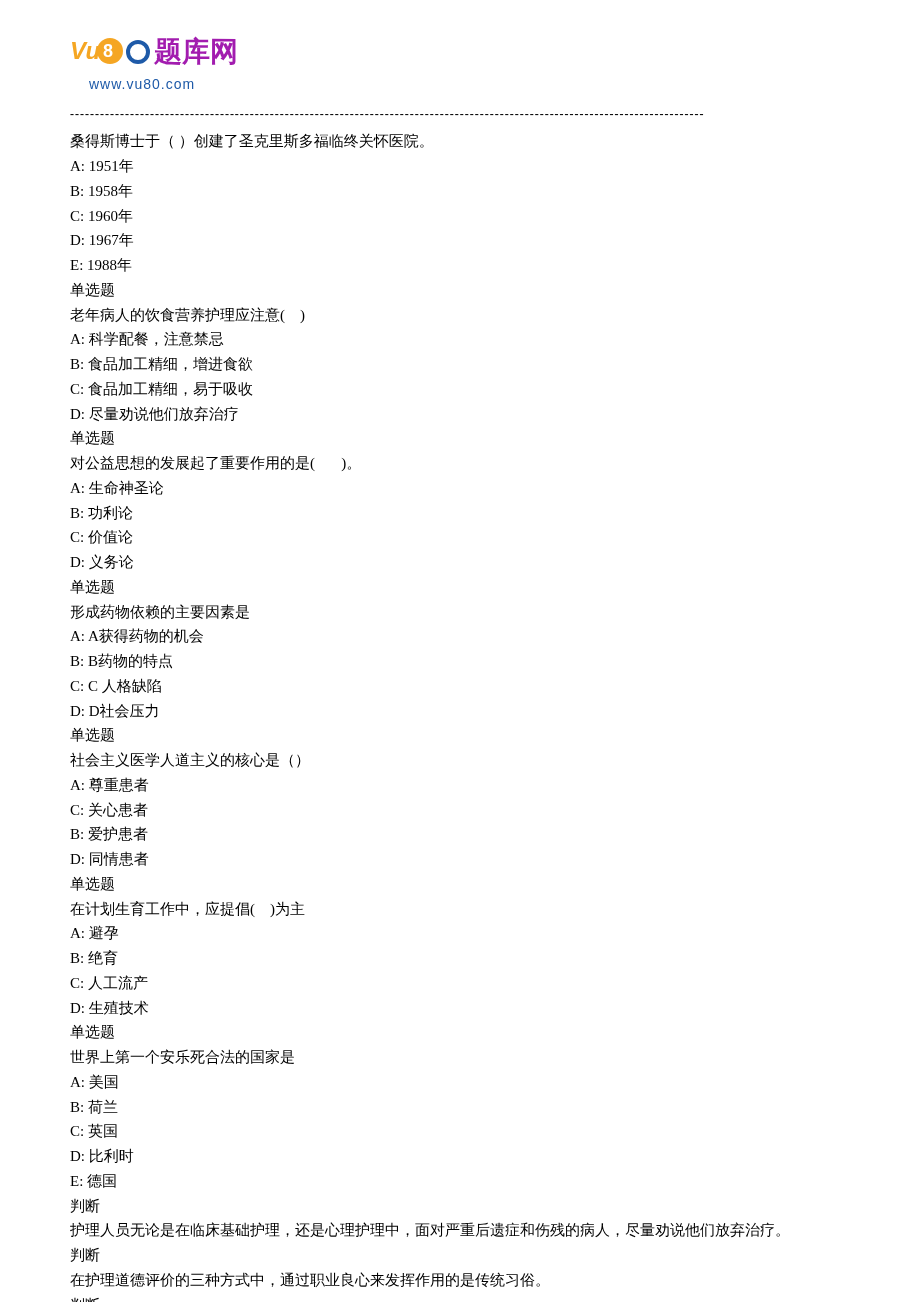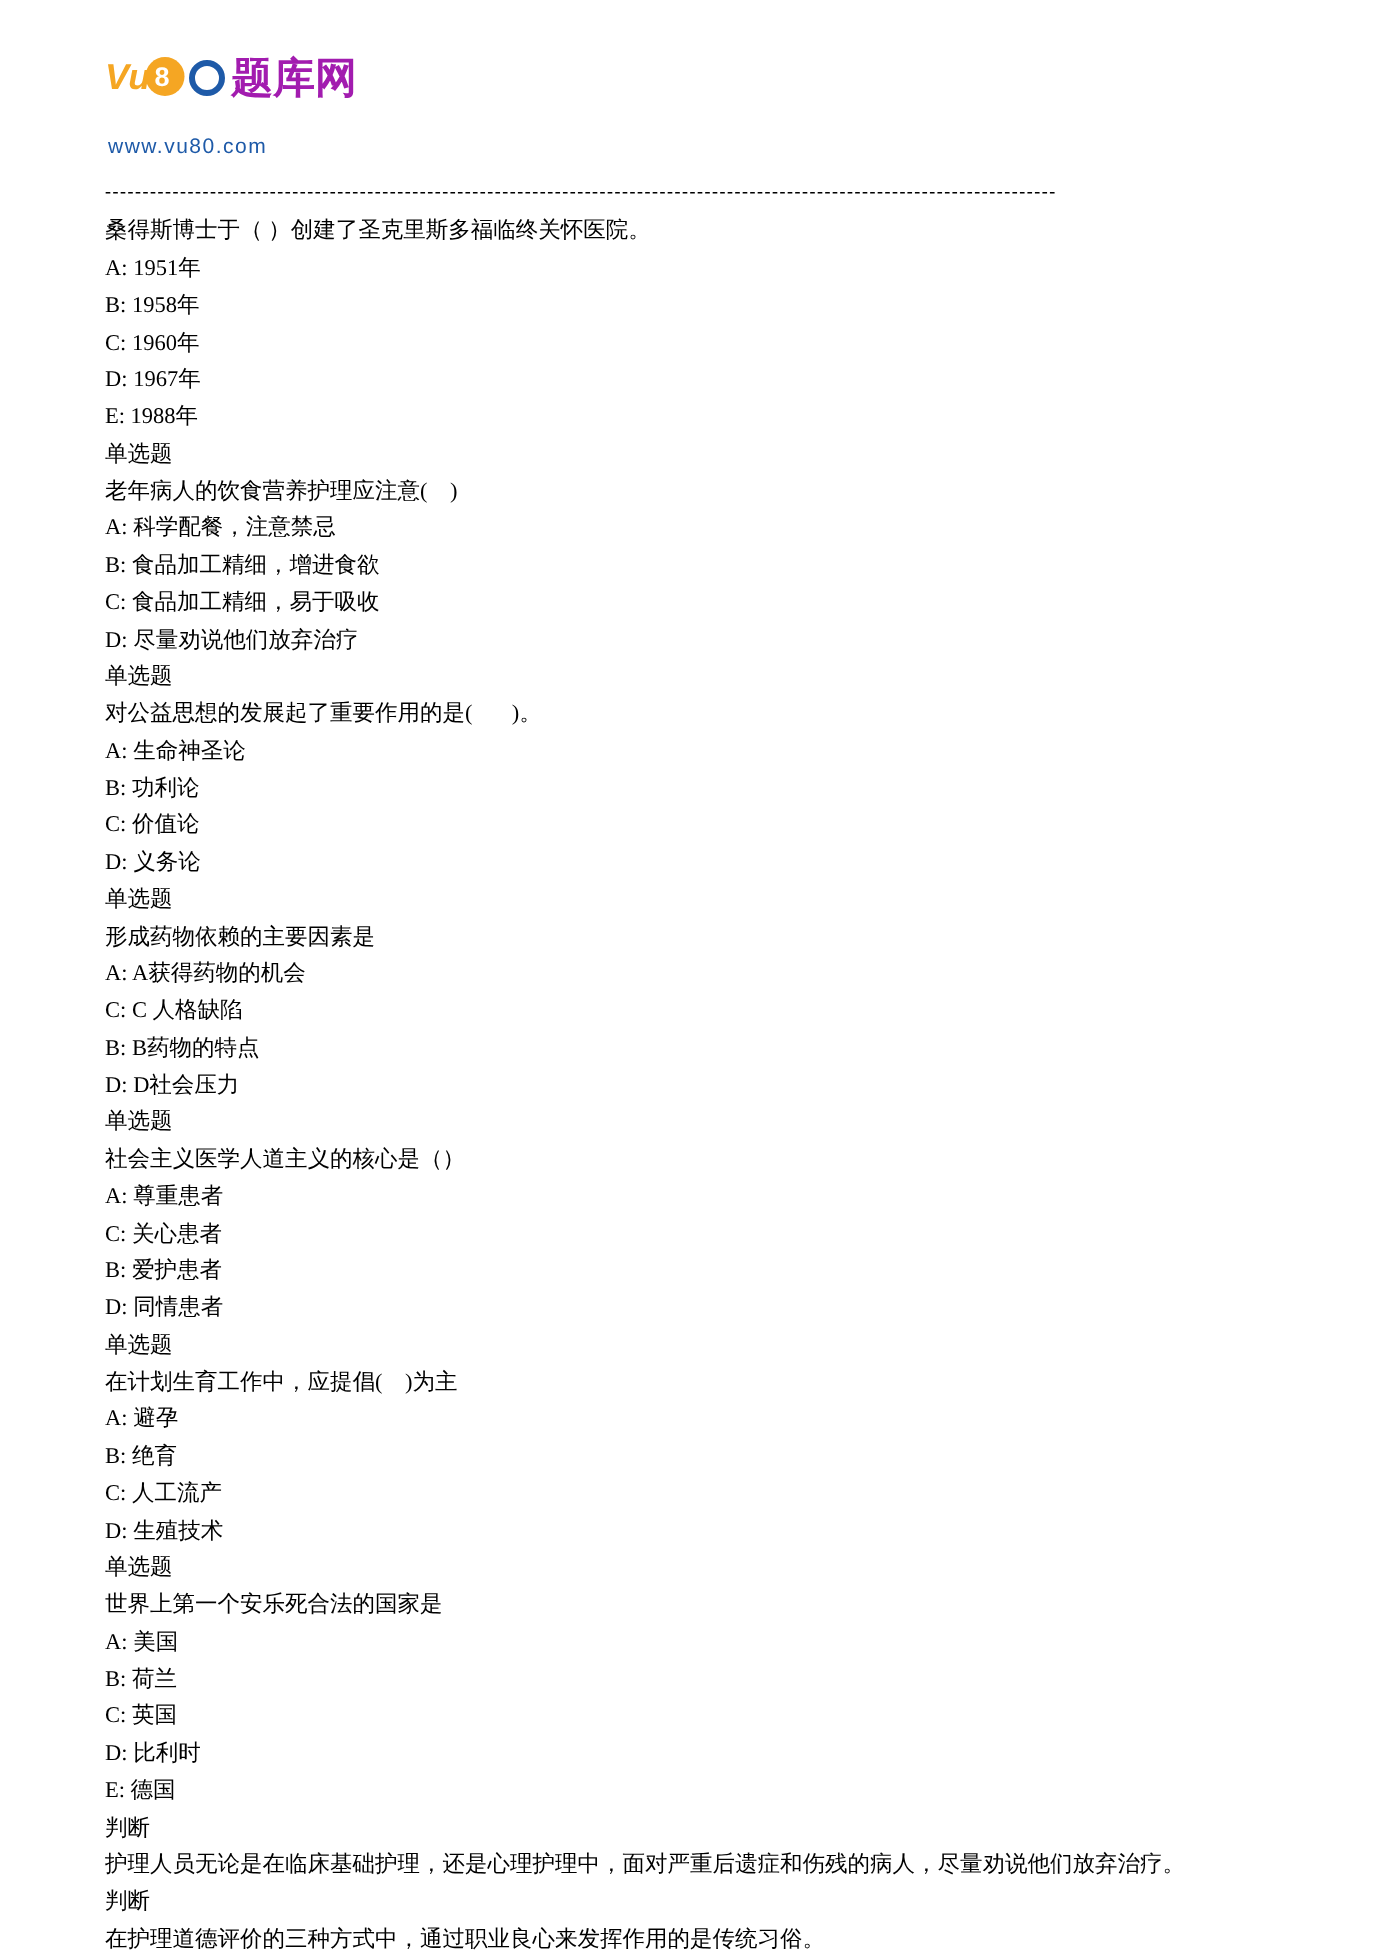--- a/index.html
+++ b/index.html
@@ -12,38 +12,38 @@
       font-size: 15px;
       line-height: 1.6;
       color: #000;
       background: #fff;
       padding: 30px 70px;
       width: 920px;
     }
     .logo {
       display: flex;
       align-items: center;
-      margin-bottom: 13px;
+      margin-bottom: 0;
     }
     .logo-icon {
       display: inline-flex;
       align-items: center;
     }
     .logo-text {
       font-size: 28px;
       font-weight: bold;
       color: #a21caf;
       font-family: "Microsoft YaHei", sans-serif;
     }
     .logo-url {
       font-family: Arial, sans-serif;
       font-size: 14px;
       color: #1e5aa8;
       letter-spacing: 1px;
-      margin-left: 2px;
+      margin-left: 19px;
       margin-top: -2px;
     }
     .divider {
       color: #000;
       font-size: 12px;
       margin: 10px 0 5px 0;
       overflow: hidden;
       white-space: nowrap;
       font-weight: bold;
       letter-spacing: 1px;
@@ -92,22 +92,22 @@
 
   <div class="line">对公益思想的发展起了重要作用的是(       )。</div>
   <div class="line">A: 生命神圣论</div>
   <div class="line">B: 功利论</div>
   <div class="line">C: 价值论</div>
   <div class="line">D: 义务论</div>
   <div class="line">单选题</div>
 
   <div class="line">形成药物依赖的主要因素是</div>
   <div class="line">A: A获得药物的机会</div>
+  <div class="line">B: B药物的特点</div>
   <div class="line">C: C 人格缺陷</div>
-  <div class="line">B: B药物的特点</div>
   <div class="line">D: D社会压力</div>
   <div class="line">单选题</div>
 
   <div class="line">社会主义医学人道主义的核心是（）</div>
   <div class="line">A: 尊重患者</div>
   <div class="line">C: 关心患者</div>
   <div class="line">B: 爱护患者</div>
   <div class="line">D: 同情患者</div>
   <div class="line">单选题</div>
 

